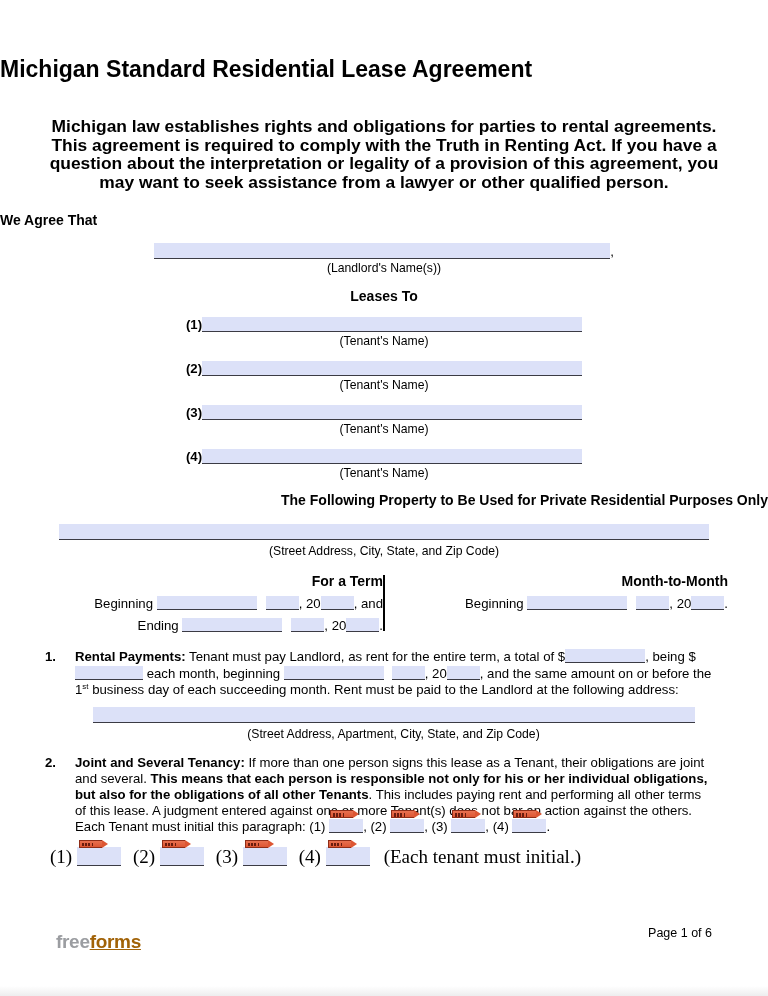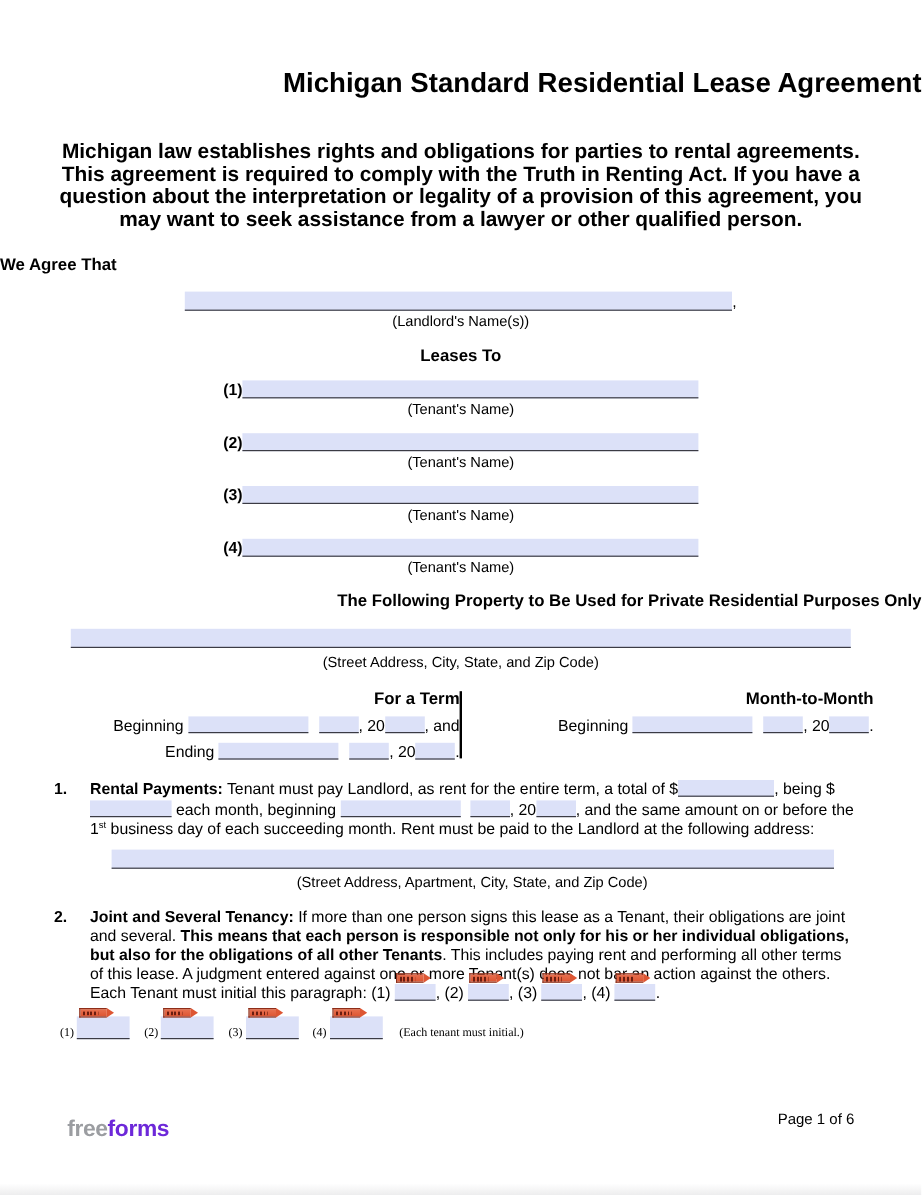--- a/index.html
+++ b/index.html
@@ -10,21 +10,21 @@
     font-family:"Liberation Sans","DejaVu Sans",sans-serif;
     color:#000;
     overflow:hidden;
   }
   .page::after{
     content:"";position:absolute;left:0;right:0;bottom:0;height:10px;
     background:linear-gradient(#ffffff,#ededee);
   }
   .doc-title{
     margin:0;padding-top:56px;
-    text-align:right;font-size:23px;font-weight:bold;letter-spacing:0;
+    text-align:left;font-size:23px;font-weight:bold;letter-spacing:0;
   }
   .notice-block{margin-top:34px;text-align:center;}
   .notice-heading{font-size:18px;font-weight:bold;}
   .notice-body{
     width:676px;margin:3px auto 0 auto;
     font-size:17.4px;font-weight:bold;line-height:1.07;
   }
   .center-heading{margin-top:21px;text-align:left;font-size:14px;font-weight:bold;}
   .sub-heading{margin-top:13px;text-align:center;font-size:14px;font-weight:bold;}
 
@@ -85,32 +85,32 @@
     border-left:6px solid #dd5633;
   }
   .marker::before{
     content:"";position:absolute;left:2px;top:2px;width:13px;height:3.5px;
     background:repeating-linear-gradient(90deg,#6b1d10 0 1.6px,rgba(0,0,0,0) 1.6px 3.2px);
   }
 
   .initial-row{
     margin:10px 56px 0 50px;
     font-family:"Liberation Serif","DejaVu Serif",serif;
-    font-size:10px;
+    font-size:19px;
   }
   .initial-row .ffield{height:18px;vertical-align:-3px;}
   .initial-row .marker{top:-7px;left:2px;}
 
   .footer{
     position:absolute;left:56px;right:56px;top:926px;
     display:flex;justify-content:space-between;align-items:flex-start;
   }
   .brand{font-size:19px;font-weight:bold;margin-top:5px;letter-spacing:-0.3px;}
   .brand-free{color:#9b9da1;}
-  .brand-forms{color:#6d28d9;}
+  .brand-forms{color:#a16207;text-decoration:underline;}
   .page-num{font-size:12.5px;color:#000;margin-top:0;}
 </style>
 </head>
 <body>
 
 <div class="page">
 
   <h1 class="doc-title">Michigan Standard Residential Lease Agreement</h1>
 
   <div class="notice-block">

